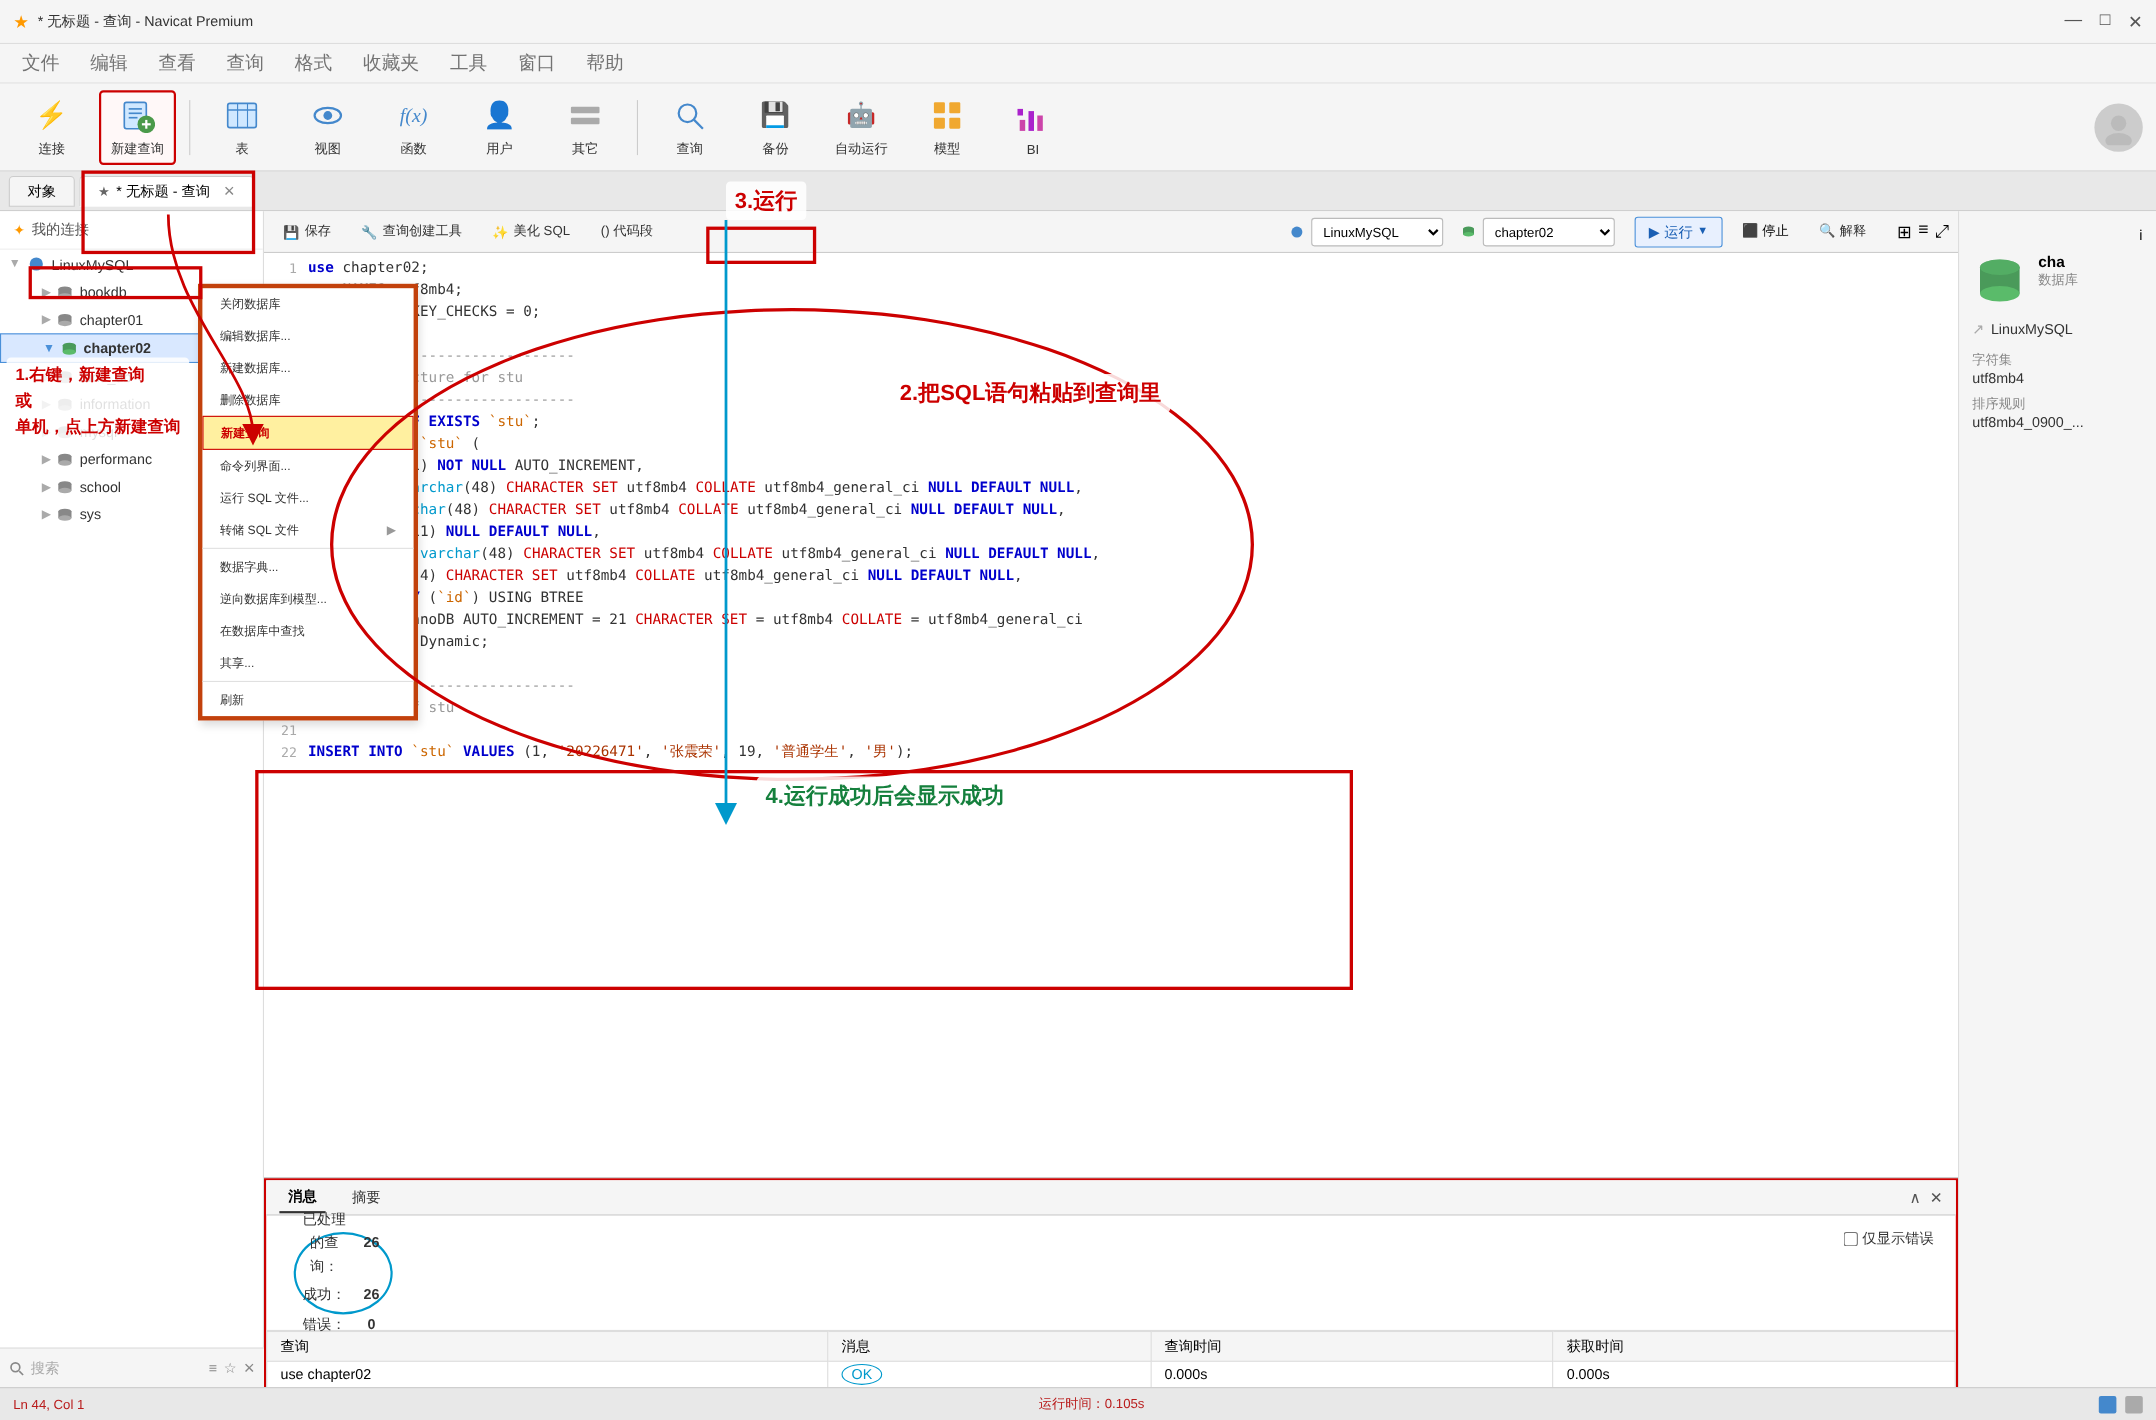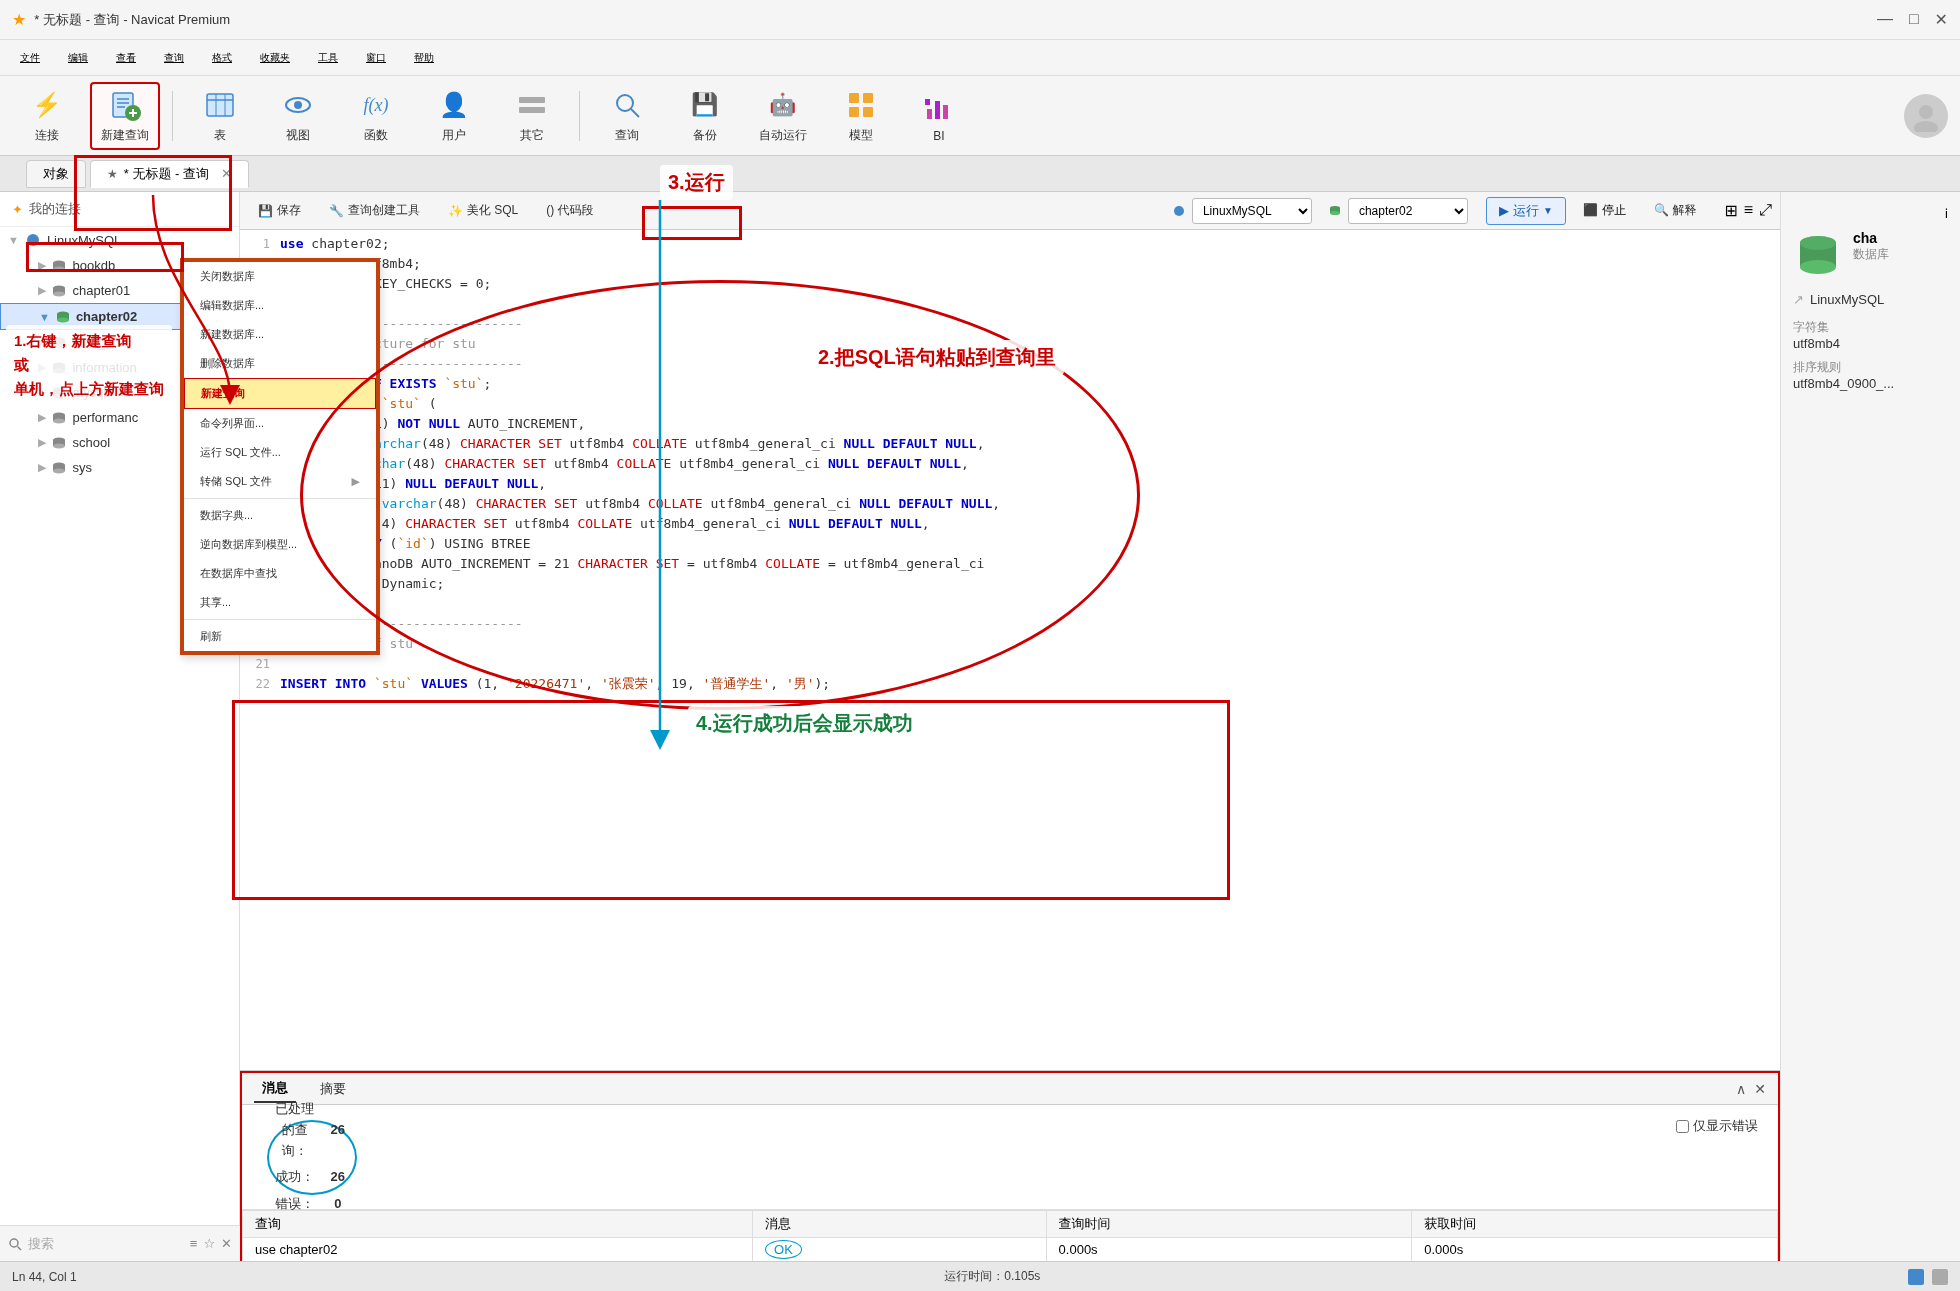--- a/index.html
+++ b/index.html
@@ -6,31 +6,31 @@
     body { width: 1960px; height: 1291px; font-family: "Microsoft YaHei", Arial, sans-serif; font-size: 14px; background: #f0f0f0; overflow: hidden; position: relative; }
 
     
     .titlebar { height: 40px; background: #f5f5f5; border-bottom: 1px solid #ddd; display: flex; align-items: center; padding: 0 12px; justify-content: space-between; }
     .titlebar-left { display: flex; align-items: center; gap: 8px; font-size: 13px; color: #333; }
     .titlebar-controls { display: flex; gap: 16px; font-size: 16px; color: #555; }
     .titlebar-controls span { cursor: pointer; }
 
     
     .menubar { height: 36px; background: #f5f5f5; border-bottom: 1px solid #ddd; display: flex; align-items: center; padding: 0 8px; gap: 4px; }
-    .menubar-item { padding: 4px 12px; font-size: 10px; color: #000000; cursor: pointer; border-radius: 3px; text-decoration: underline; }
+    .menubar-item { padding: 4px 12px; font-size: 17px; color: #737373; cursor: pointer; border-radius: 3px; }
 
     
     .toolbar { height: 80px; background: #f5f5f5; border-bottom: 1px solid #ccc; display: flex; align-items: center; padding: 0 12px; gap: 8px; }
     .toolbar-btn { display: flex; flex-direction: column; align-items: center; justify-content: center; width: 70px; height: 68px; cursor: pointer; border-radius: 4px; font-size: 12px; color: #333; gap: 4px; border: 2px solid transparent; }
     .toolbar-btn.active { border: 2px solid #cc0000; background: #fff0f0; }
     .toolbar-icon { width: 36px; height: 36px; display: flex; align-items: center; justify-content: center; font-size: 22px; }
     .toolbar-sep { width: 1px; height: 50px; background: #ccc; margin: 0 4px; }
 
     
-    .tabbar { height: 36px; background: #e8e8e8; border-bottom: 1px solid #ccc; display: flex; align-items: center; padding: 0 26px; gap: 4px; }
+    .tabbar { height: 36px; background: #e8e8e8; border-bottom: 1px solid #ccc; display: flex; align-items: center; padding: 0 8px; gap: 4px; }
     .tab-item { padding: 4px 16px; font-size: 13px; background: #f5f5f5; border: 1px solid #ccc; border-radius: 4px 4px 0 0; cursor: pointer; display: flex; align-items: center; gap: 6px; }
     .tab-item.active { background: #fff; border-bottom-color: #fff; }
 
     
     .main-layout { display: flex; height: calc(1291px - 40px - 36px - 80px - 36px); }
 
     
     .sidebar { width: 240px; background: #fff; border-right: 1px solid #ddd; overflow-y: auto; font-size: 13px; }
     .sidebar-header { padding: 8px 12px; font-size: 13px; color: #555; border-bottom: 1px solid #eee; display: flex; align-items: center; gap: 6px; }
     .sidebar-item { padding: 5px 8px 5px 20px; cursor: pointer; display: flex; align-items: center; gap: 6px; color: #333; }
@@ -88,21 +88,21 @@
     .context-menu { position: absolute; left: 180px; top: 258px; width: 200px; background: #fff; border: 4px solid #c2410c; box-shadow: 2px 4px 8px rgba(0,0,0,0.15); z-index: 100; font-size: 11px; }
     .ctx-item { padding: 7px 16px; cursor: pointer; color: #333; display: flex; align-items: center; justify-content: space-between; }
     .ctx-item.highlighted { background: #fff0a0; font-weight: bold; color: #cc0000; border: 1px solid #cc0000; }
     .ctx-sep { height: 1px; background: #e0e0e0; margin: 2px 0; }
     .ctx-arrow { color: #999; }
 
     
     .annotation { position: absolute; color: #cc0000; font-size: 16px; font-weight: bold; pointer-events: none; z-index: 200; }
 
     
-    .statusbar { position: absolute; bottom: 0; left: 0; right: 0; height: 30px; background: #e8e8e8; border-top: 1px solid #ccc; display: flex; align-items: center; padding: 0 12px; font-size: 12px; color: #404040; gap: 20px; justify-content: space-between; }
+    .statusbar { position: absolute; bottom: 0; left: 0; right: 0; height: 30px; background: #e8e8e8; border-top: 1px solid #ccc; display: flex; align-items: center; padding: 0 12px; font-size: 12px; color: #b91c1c; gap: 20px; justify-content: space-between; }
 
     
     .avatar { width: 44px; height: 44px; border-radius: 50%; background: #ccc; display: flex; align-items: center; justify-content: center; color: #888; font-size: 22px; }
 
     
     svg.arrow-svg { position: absolute; pointer-events: none; z-index: 190; overflow: visible; }
 
     
     .red-box { position: absolute; border: 3px solid #cc0000; pointer-events: none; z-index: 190; background: transparent; }
     .step-label-blue { position: absolute; font-size: 20px; font-weight: bold; color: #15803d; z-index: 250; pointer-events: none; }

